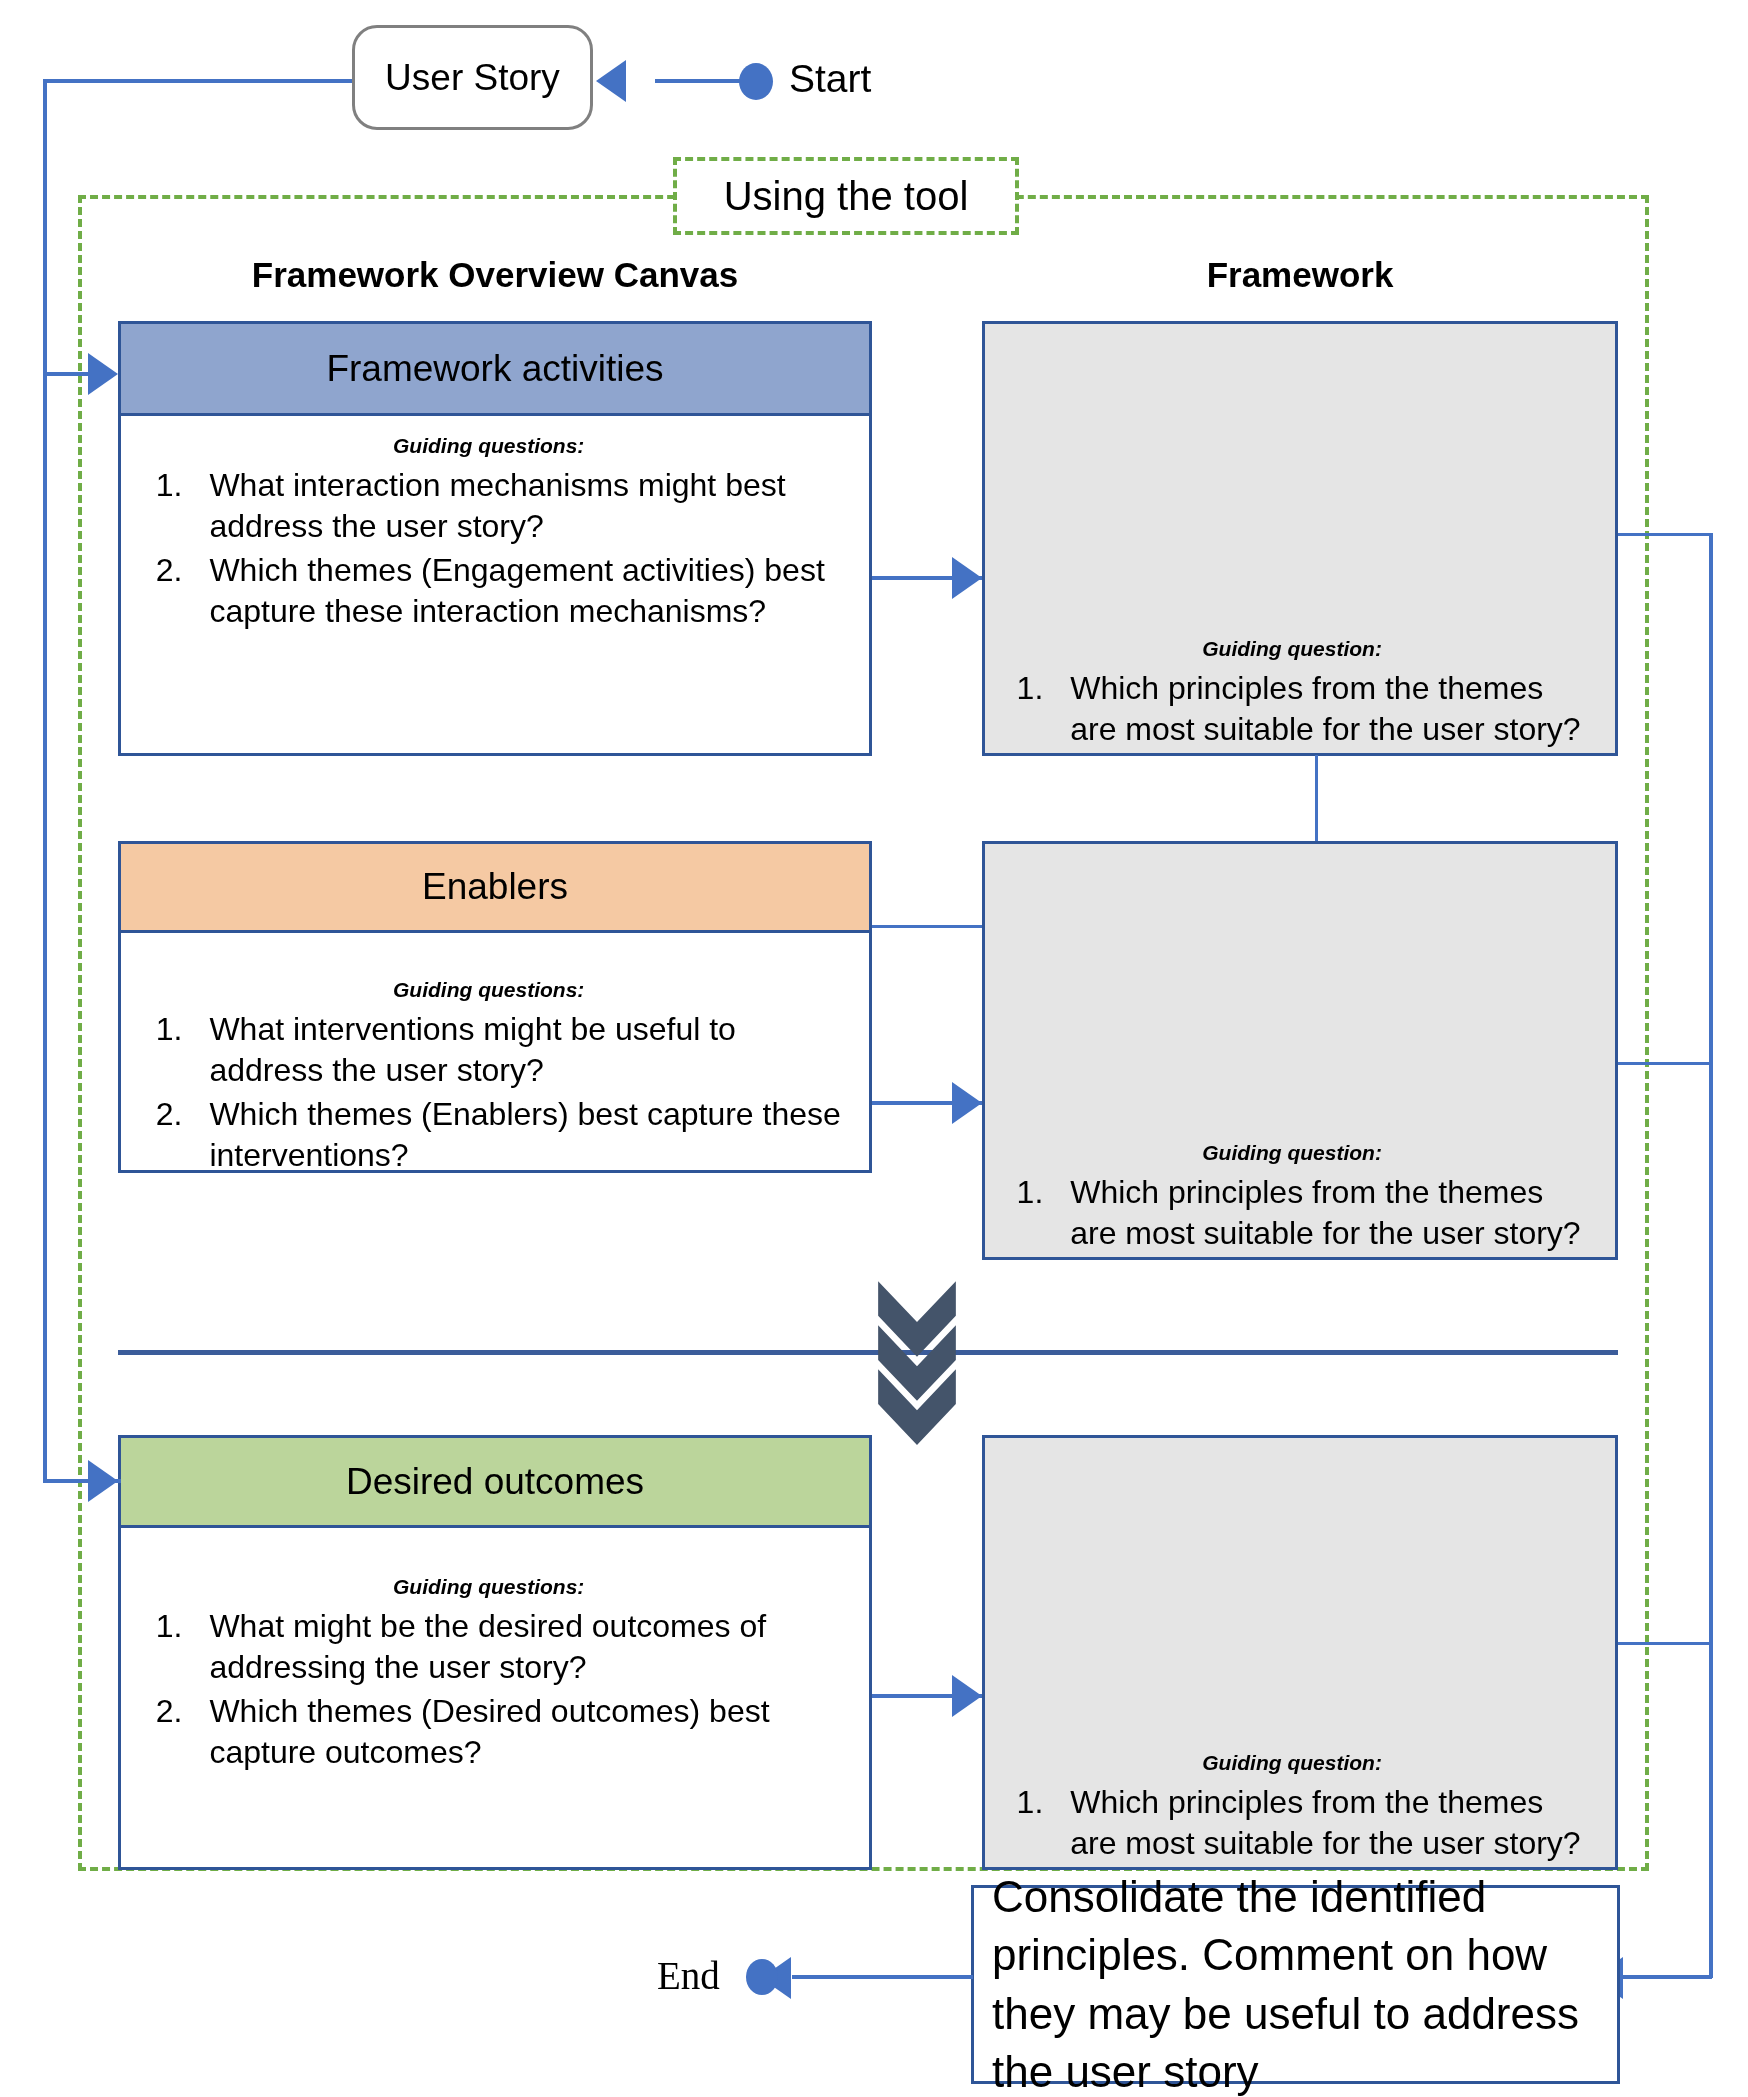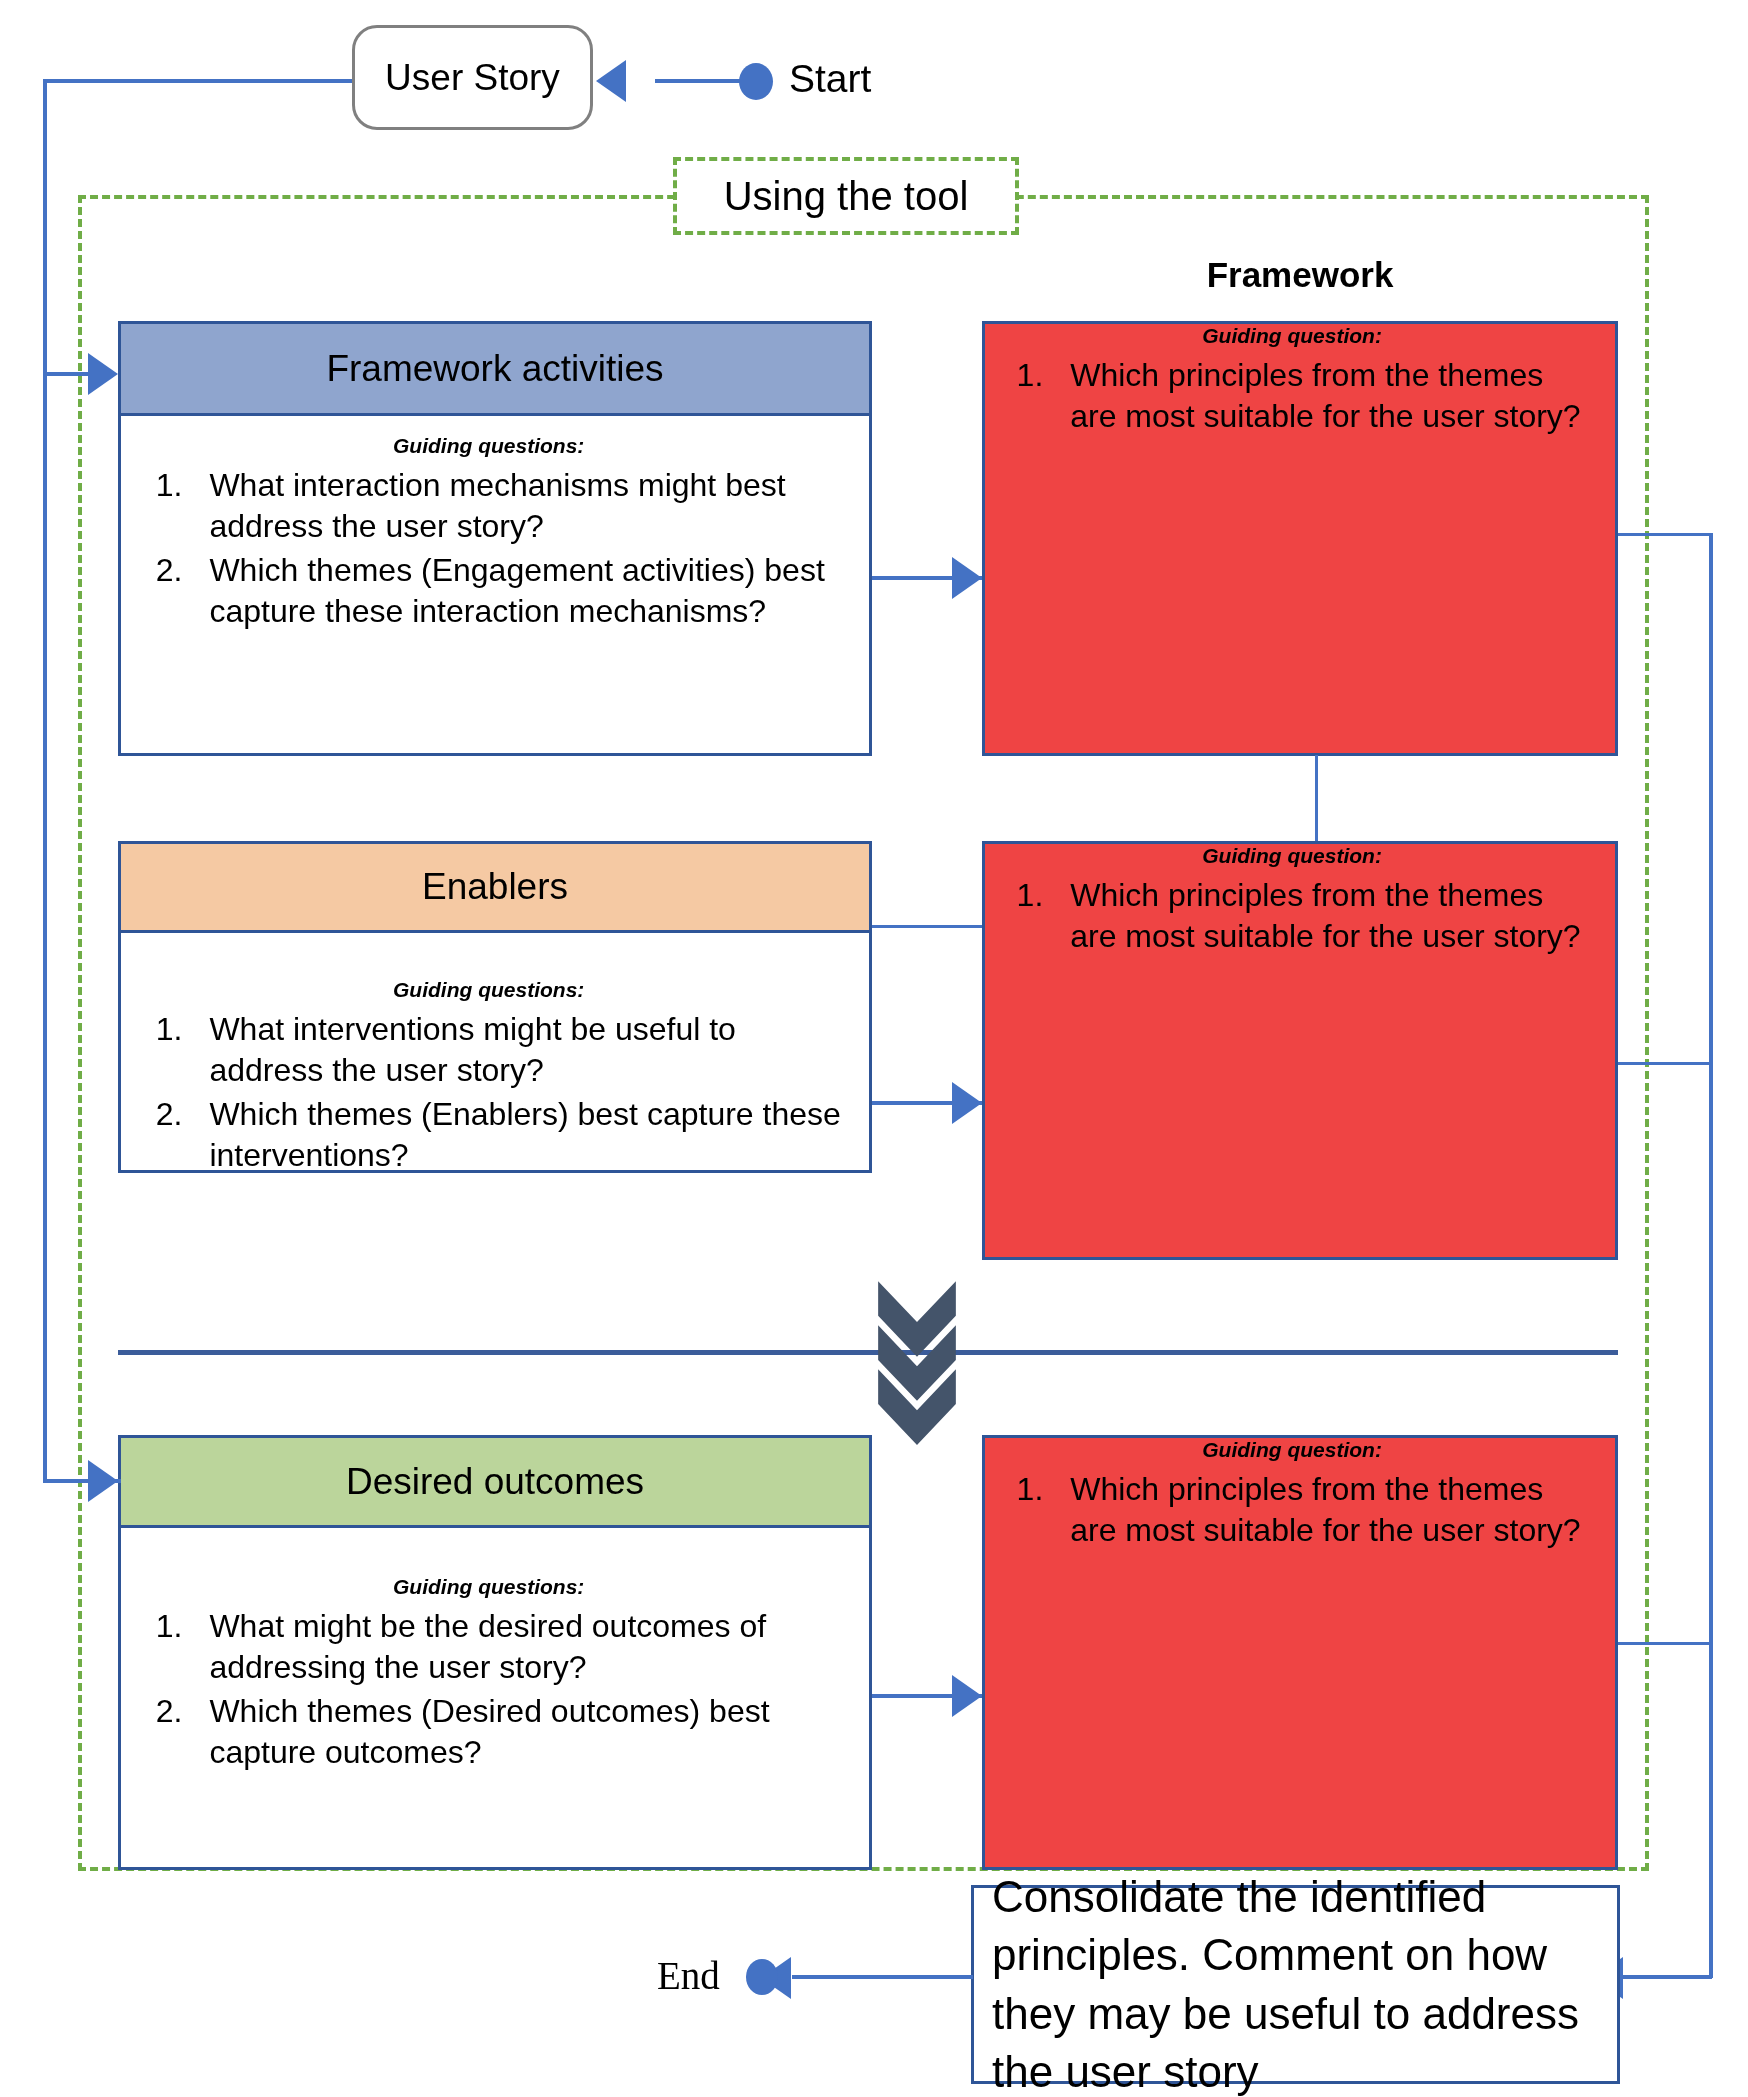--- a/index.html
+++ b/index.html
@@ -116,23 +116,23 @@
   ol.qlist li{
     margin-bottom:3.1px;
     padding-left:18px;
   }
 
   
   .fcard{
     position:absolute;
     box-sizing:border-box;
     border:3.7px solid #2F5597;
-    background:#ef4444;
-    display:flex;
-    align-items:flex-start;
+    background:#e5e5e5;
+    display:flex;
+    align-items:flex-end;
   }
   .fcard-inner{width:100%;padding:0 21px 0 5.2px;}
 
   
   .arrow-r{
     position:absolute;
     width:0;height:0;
     border-top:21px solid transparent;
     border-bottom:21px solid transparent;
     border-left:30px solid #4472C4;
@@ -184,20 +184,21 @@
   <div class="hline" style="left:655px;top:79px;width:105px;"></div>
   <div class="arrow-l" style="left:596px;top:60px;"></div>
   <div class="dot" style="left:739px;top:63px;width:34px;height:37px;"></div>
   <div class="node-label" style="left:789px;top:59px;">Start</div>
 
   <div class="dashgroup" style="left:78px;top:195px;width:1571px;height:1676px;"></div>
   <div class="dashlabel" style="left:673px;top:157px;width:346px;height:78px;">
     <span>Using the tool</span>
   </div>
 
+  <div class="colhead" style="left:118px;top:257px;width:754px;">Framework Overview Canvas</div>
   <div class="colhead" style="left:982px;top:257px;width:636px;">Framework</div>
 
   <div class="card" style="left:118px;top:321px;width:754px;height:435px;">
     <div class="card-head" style="height:92px;background:#8FA5CE;">Framework activities</div>
     <div class="card-body">
       <div class="gq-title">Guiding questions:</div>
       <ol class="qlist">
         <li>What interaction mechanisms might best address the user story?</li>
         <li>Which themes (Engagement activities) best capture these interaction mechanisms?</li>
       </ol>

